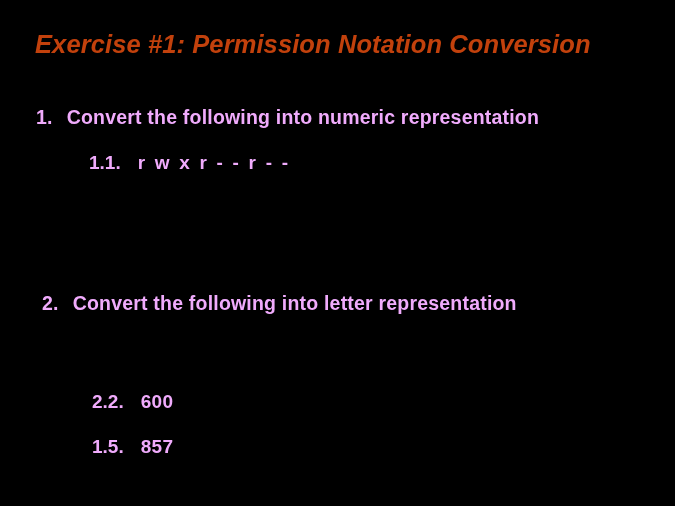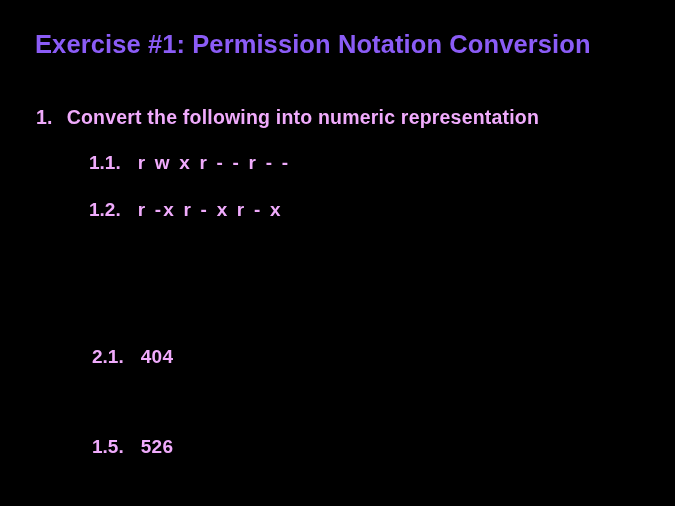--- a/index.html
+++ b/index.html
@@ -16,24 +16,25 @@
     height: 506px;
     background: #000000;
     overflow: hidden;
   }
   .slide-title {
     position: absolute;
     left: 35px;
     top: 30px;
     font-size: 25.5px;
     font-weight: bold;
-    color: #8b5cf6;
+    color: #c2410c;
     letter-spacing: 0.1px;
     white-space: nowrap;
     line-height: 1.1;
+    font-style: italic;
   }
   .body-block {
     position: absolute;
     left: 0;
     top: 0;
     width: 675px;
     height: 506px;
   }
   .line {
     position: absolute;
@@ -86,29 +87,29 @@
   <div class="body-block">
 
     <div class="line level1" id="l1">
       <span>1.</span><span class="gap-sm"></span><span>Convert the following into numeric representation</span>
     </div>
 
     <div class="line level2" id="l1-1">
       <span class="num">1.1.</span><span class="gap-md"></span><span class="val perm">r w x r - - r - -</span>
     </div>
 
-    <div class="line level2" id="l1-2">
-      <span class="num">1.2.</span><span class="gap-md"></span><span class="val perm">r -x r - x r - x</span>
+
+
+    <div class="line level1" id="l2">
+      <span>2.</span><span class="gap-sm"></span><span>Convert the following into letter representation</span>
     </div>
 
 
-
-    <div class="line level2" id="l2-1">
-      <span class="num">2.1.</span><span class="gap-md"></span><span class="val numeric">404</span>
+    <div class="line level2" id="l2-2">
+      <span class="num">2.2.</span><span class="gap-md"></span><span class="val numeric">600</span>
     </div>
 
-
     <div class="line level2" id="l2-3">
-      <span class="num">1.5.</span><span class="gap-md"></span><span class="val numeric">526</span>
+      <span class="num">1.5.</span><span class="gap-md"></span><span class="val numeric">857</span>
     </div>
 
   </div>
 </div>
 
 </body></html>

